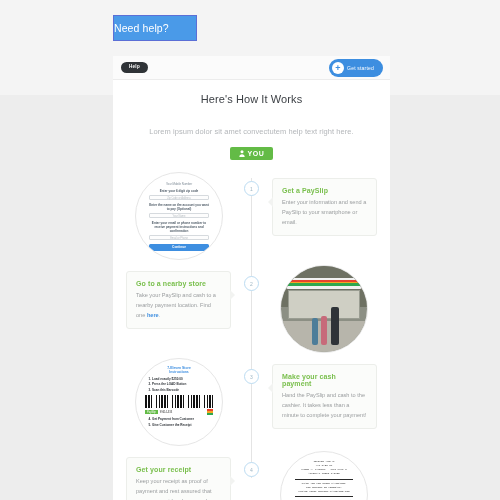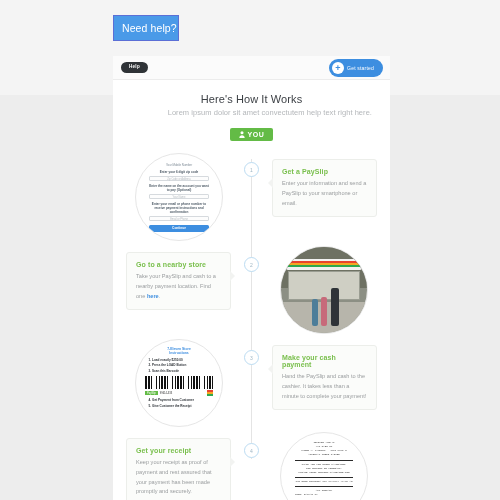--- a/index.html
+++ b/index.html
@@ -11,23 +11,23 @@
   }
   #root { position: relative; width: 500px; height: 500px; }
 
   
   .band-top   { position:absolute; left:0; top:0;   width:500px; height:95px;  background:#f4f4f4; }
   .band-body  { position:absolute; left:0; top:95px; width:500px; height:405px; background:#ededed; }
 
   
   .need-help {
     position:absolute; left:113px; top:15px;
-    width:66px; height:26px;
+    width:84px; height:26px;
     background:#4a9ae8; border:1px solid #5b6fd6;
-    display:flex; align-items:center; padding-left:8px;
+    display:flex; align-items:center; 
     color:#ffffff; font-size:10.5px; letter-spacing:.1px;
   }
 
   
   .card {
     position:absolute; left:113px; top:56px;
     width:277px; height:444px;
     background:#ffffff;
   }
   .card-header {
@@ -54,21 +54,21 @@
     display:flex; align-items:center; justify-content:center;
     font-size:9px; line-height:1; font-weight:bold;
   }
 
   
   .hero { padding:13px 18px 0; text-align:center; }
   .hero-title {
     font-size:11px; font-weight:normal; color:#3b3f44; letter-spacing:.1px;
   }
   .hero-sub {
-    margin-top:3px; font-size:7.5px; color:#b4b7ba; letter-spacing:.05px;text-align:right;
+    margin-top:22px; font-size:7.5px; color:#b4b7ba; letter-spacing:.05px;
   }
   .you-btn {
     margin:11px auto 0; display:inline-flex; align-items:center; gap:3px;
     background:#63bb46; color:#ffffff;
     border-radius:2px; padding:3px 9px; font-size:7px; font-weight:bold;
     letter-spacing:.6px; border:none; cursor:pointer; font-family:inherit;
   }
   .you-icon { width:6px; height:7px; display:block; }
 
   

